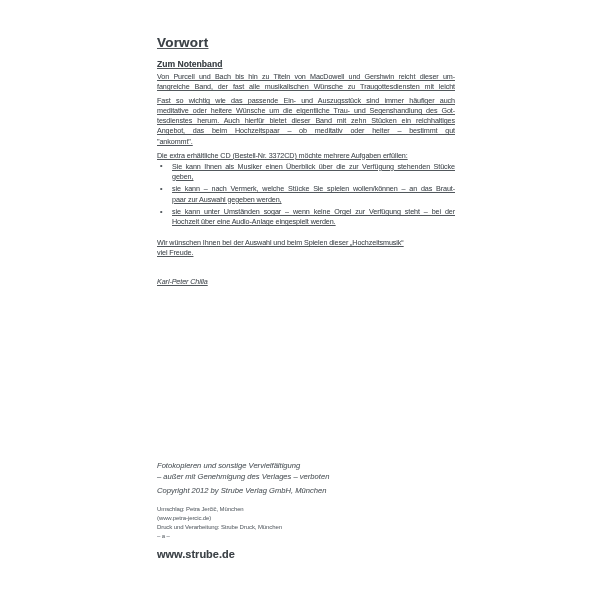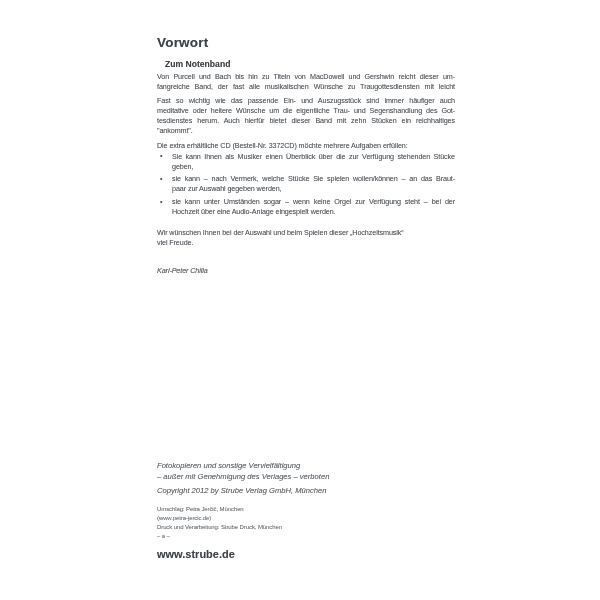--- a/index.html
+++ b/index.html
@@ -18,36 +18,37 @@
   .content {
     position: absolute;
     left: 157px;
     top: 36px;
     width: 298px;
     color: #51575c;
     font-size: 7.2px;
     letter-spacing: -0.1px;
     line-height: 10.1px;
     text-shadow: 0 0 0.5px rgba(90,96,101,0.45);
+    text-decoration: underline;
   }
   .title {
     font-size: 13.5px;
     font-weight: bold;
     color: #3c4247;
     letter-spacing: 0.2px;
     line-height: 14px;
     margin: 0 0 9px 0;
   }
   .h2 {
     font-size: 8.6px;
     font-weight: bold;
     color: #3c4247;
     letter-spacing: 0;
     line-height: 10px;
-    margin: 0 0 3px 8px;
+    margin: 0 0 3px 0;
   }
   .para { margin: 0 0 4px 0; }
   .jline { text-align: justify; text-align-last: justify; }
   .lline { text-align: left; }
   .section-cd { margin-top: 4px; }
   .bullets { margin-top: 1px; }
   .bullet {
     position: relative;
     padding-left: 15px;
     margin-bottom: 2.5px;
@@ -112,20 +113,21 @@
 
       <div class="para">
         <div class="jline">Von Purcell und Bach bis hin zu Titeln von MacDowell und Gershwin reicht dieser um-</div>
         <div class="jline">fangreiche Band, der fast alle musikalischen Wünsche zu Traugottesdiensten mit leicht</div>
       </div>
 
       <div class="para">
         <div class="jline">Fast so wichtig wie das passende Ein- und Auszugsstück sind immer häufiger auch</div>
         <div class="jline">meditative oder heitere Wünsche um die eigentliche Trau- und Segenshandlung des Got-</div>
         <div class="jline">tesdienstes herum. Auch hierfür bietet dieser Band mit zehn Stücken ein reichhaltiges</div>
+        <div class="jline">Angebot, das beim Hochzeitspaar – ob meditativ oder heiter – bestimmt gut</div>
         <div class="lline">"ankommt".</div>
       </div>
     </div>
 
     <div class="section-cd">
       <div class="lline">Die extra erhältliche CD (Bestell-Nr. 3372CD) möchte mehrere Aufgaben erfüllen:</div>
 
       <div class="bullets">
         <div class="bullet">
           <span class="bullet-marker">•</span>

